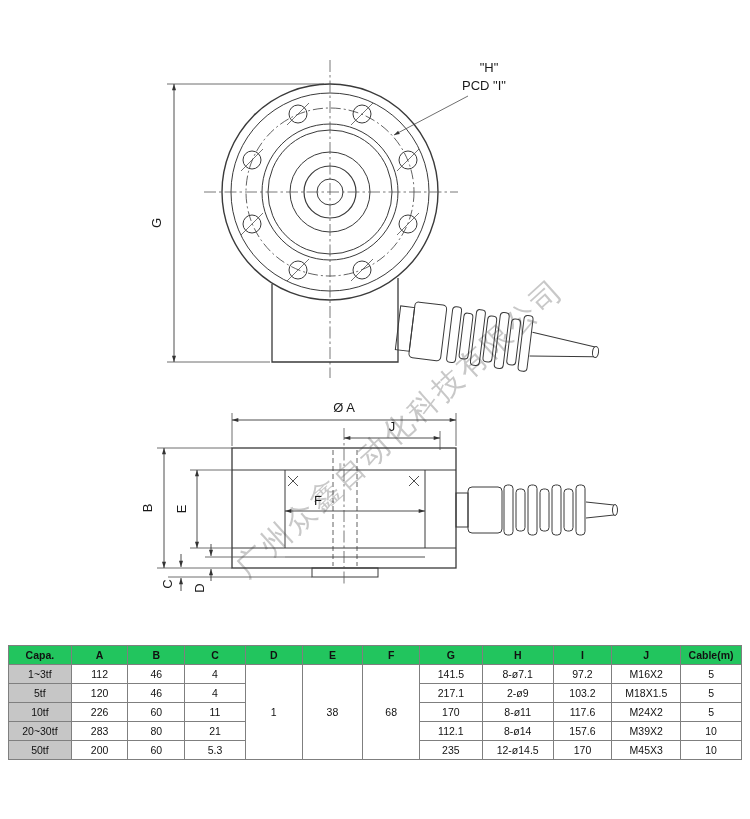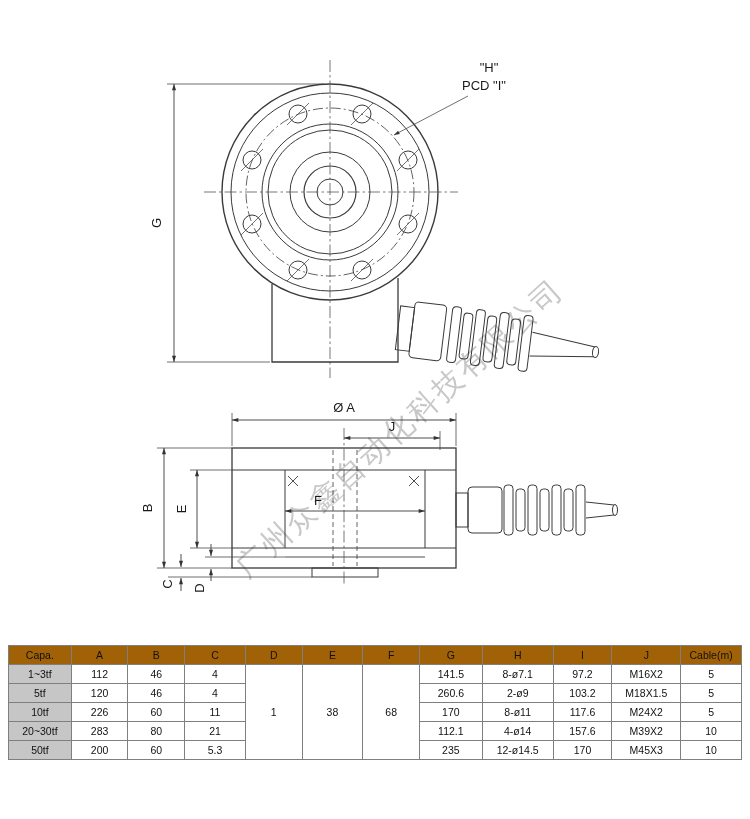--- a/index.html
+++ b/index.html
@@ -19,21 +19,21 @@
   svg.drawing .ext { stroke:#4a4a4a; stroke-width:0.8; }
   svg.drawing .dim { stroke:#3a3a3a; stroke-width:0.9; }
 
   .spec-table-wrap { position:absolute; left:8px; top:645px; width:734px; }
   table.spec { width:100%; border-collapse:collapse; table-layout:fixed; font-size:10.5px; }
   table.spec th, table.spec td {
     border:1px solid #7f7f7f; text-align:center; vertical-align:middle;
     padding:1px 2px; height:16px; line-height:13px; color:#111;
     overflow:hidden; white-space:nowrap;
   }
-  table.spec th { background:#a16207; font-weight:normal;margin-top:24px; }
+  table.spec th { background:#22c55e; font-weight:bold;margin-top:24px; }
   table.spec td.rowhead { background:#c6c6c6; }
 </style>
 </head>
 <body>
 
 <div class="canvas">
 
   <div class="watermark">广州众鑫自动化科技有限公司</div>
 
   <svg class="drawing" width="750" height="640" viewBox="0 0 750 640">
@@ -241,21 +241,21 @@
             <td>8-ø7.1</td>
             <td>97.2</td>
             <td>M16X2</td>
             <td>5</td>
           </tr>
           <tr>
             <td class="rowhead">5tf</td>
             <td>120</td>
             <td>46</td>
             <td>4</td>
-            <td>260.6</td>
+            <td>217.1</td>
             <td>2-ø9</td>
             <td>103.2</td>
             <td>M18X1.5</td>
             <td>5</td>
           </tr>
           <tr>
             <td class="rowhead">10tf</td>
             <td>226</td>
             <td>60</td>
             <td>11</td>
@@ -264,21 +264,21 @@
             <td>117.6</td>
             <td>M24X2</td>
             <td>5</td>
           </tr>
           <tr>
             <td class="rowhead">20~30tf</td>
             <td>283</td>
             <td>80</td>
             <td>21</td>
             <td>112.1</td>
-            <td>4-ø14</td>
+            <td>8-ø14</td>
             <td>157.6</td>
             <td>M39X2</td>
             <td>10</td>
           </tr>
           <tr>
             <td class="rowhead">50tf</td>
             <td>200</td>
             <td>60</td>
             <td>5.3</td>
             <td>235</td>

